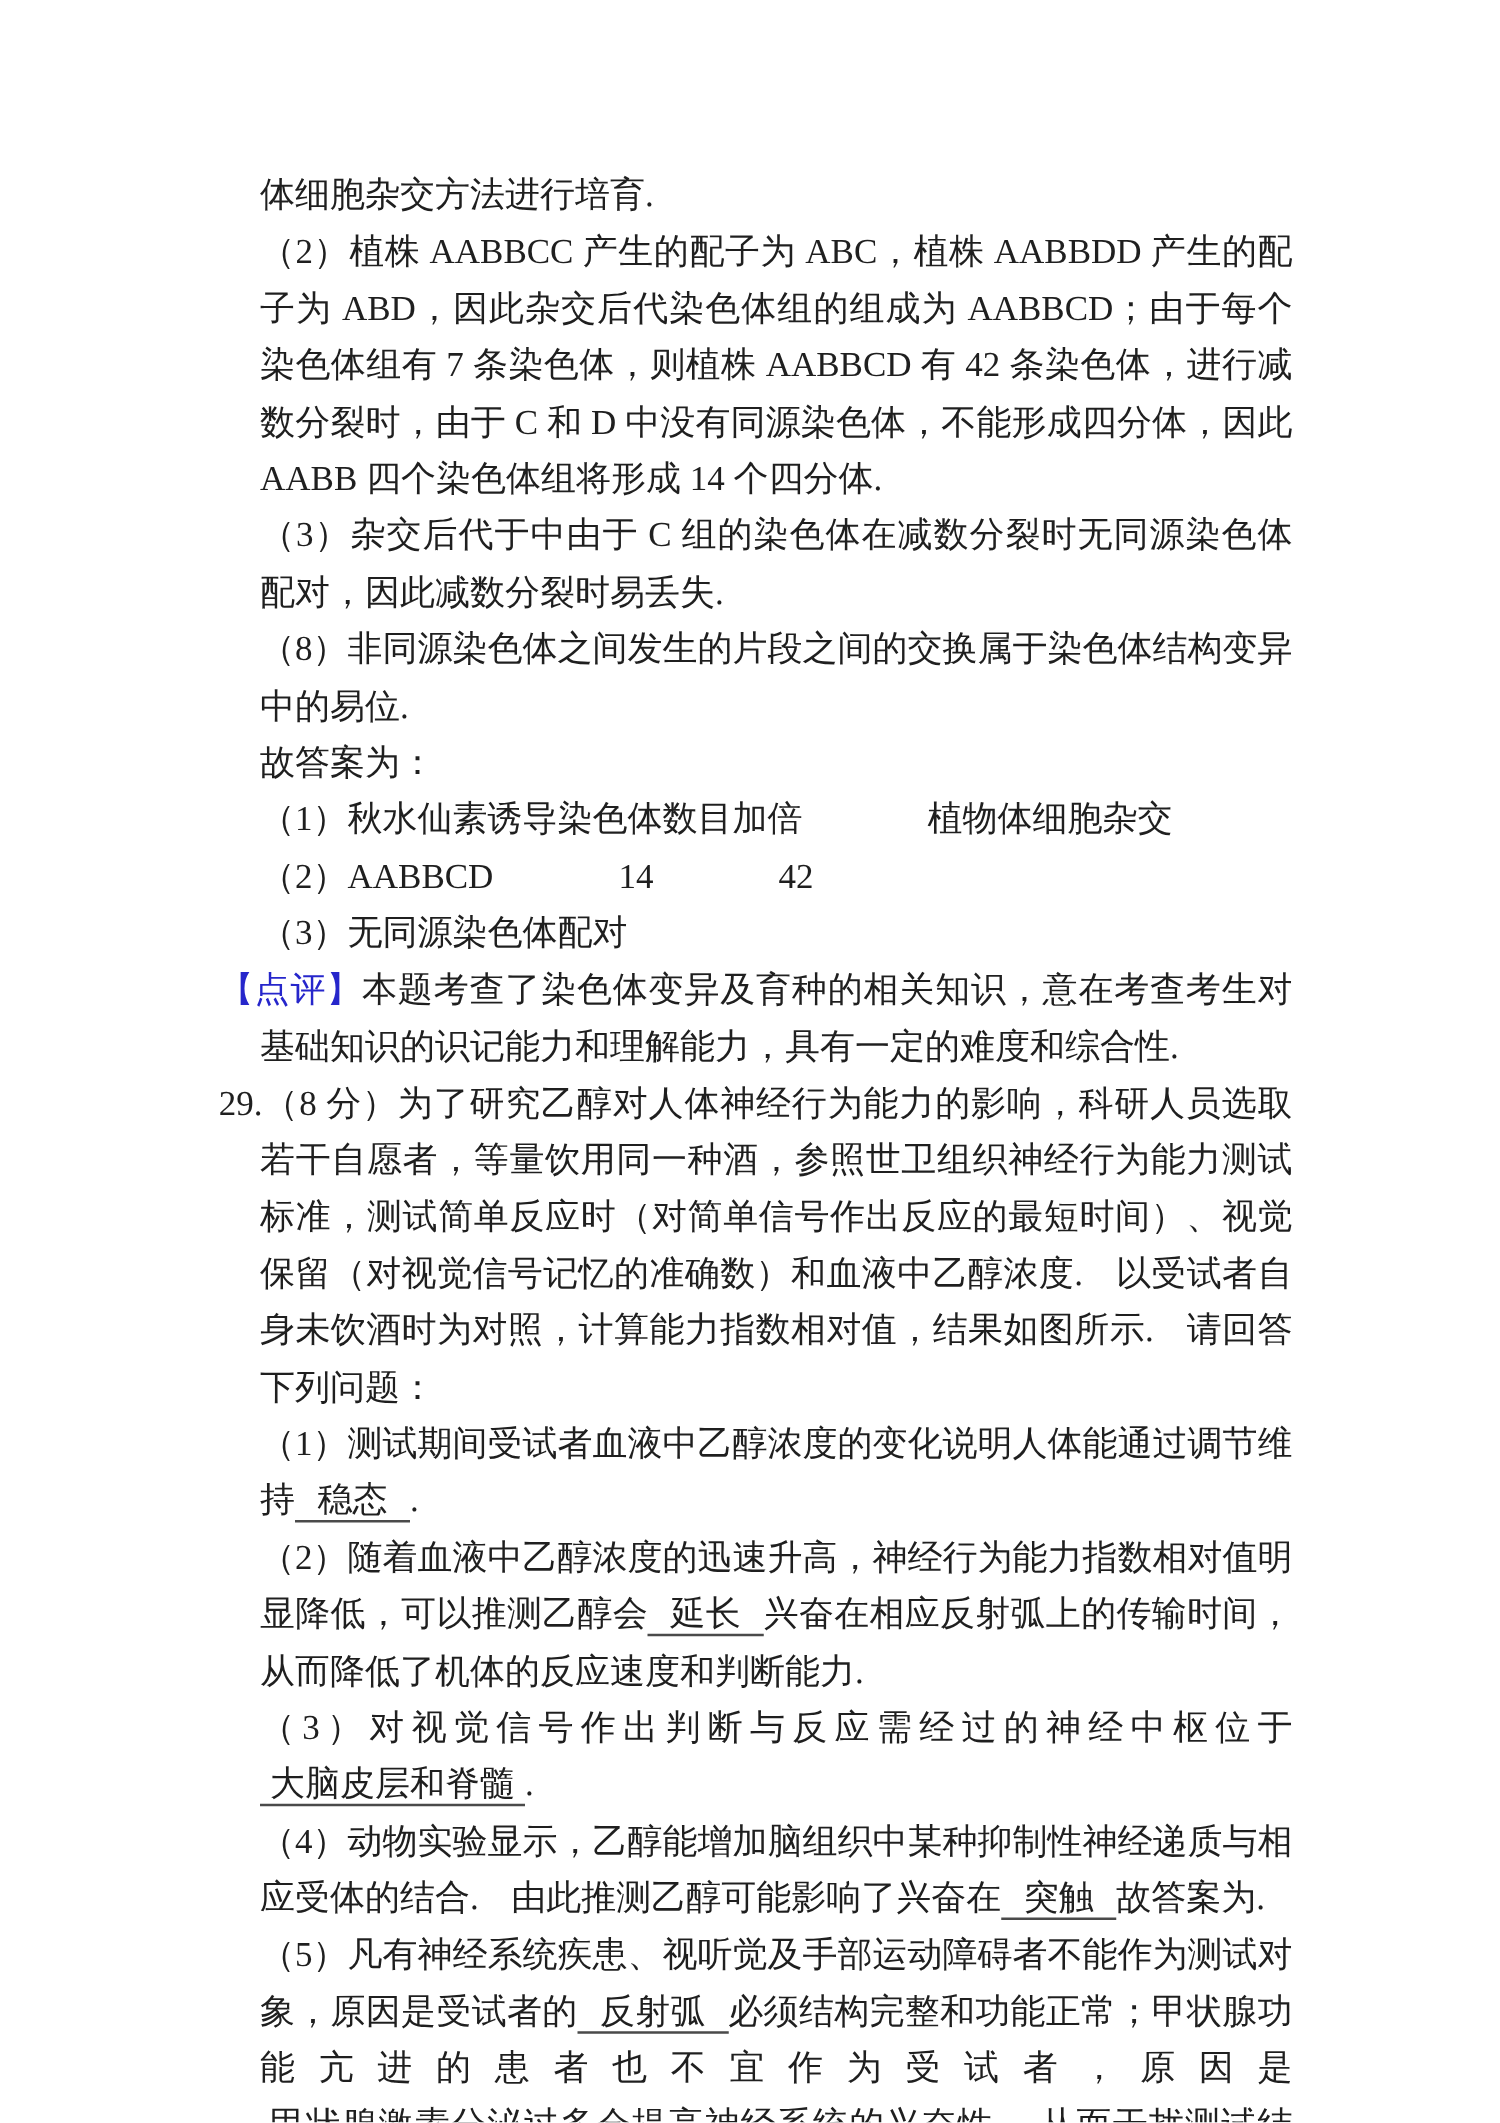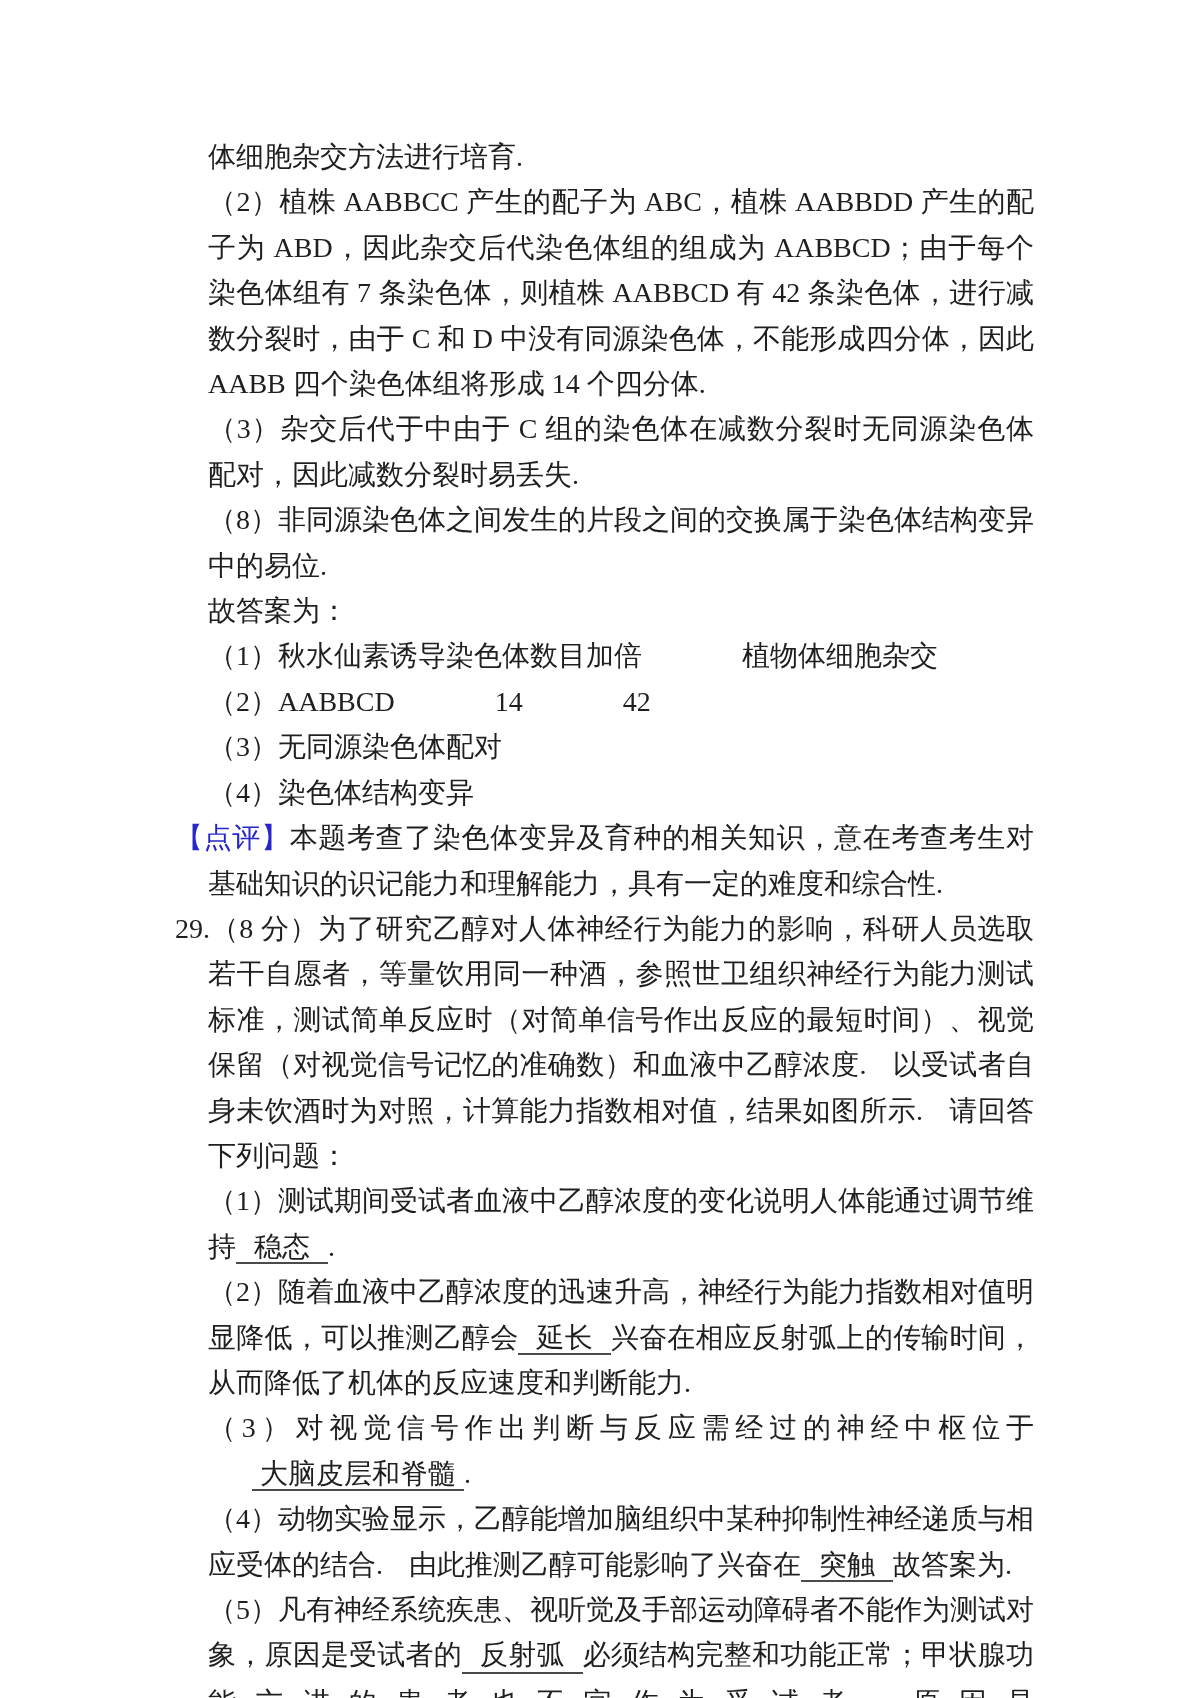--- a/index.html
+++ b/index.html
@@ -56,22 +56,21 @@
 <div class="page">
   <div class="content">
       <p><span class="seg seg-text">体细胞杂交方法进行培育.</span></p>
       <p><span class="seg seg-text">（2）植株 AABBCC 产生的配子为 ABC，植株 AABBDD 产生的配子为 ABD，因此杂交后代染色体组的组成为 AABBCD；由于每个染色体组有 7 条染色体，则植株 AABBCD 有 42 条染色体，进行减数分裂时，由于 C 和 D 中没有同源染色体，不能形成四分体，因此 AABB 四个染色体组将形成 14 个四分体.</span></p>
       <p><span class="seg seg-text">（3）杂交后代于中由于 C 组的染色体在减数分裂时无同源染色体配对，因此减数分裂时易丢失.</span></p>
       <p><span class="seg seg-text">（8）非同源染色体之间发生的片段之间的交换属于染色体结构变异中的易位.</span></p>
       <p><span class="seg seg-text">故答案为：</span></p>
       <p><span class="seg seg-text">（1）秋水仙素诱导染色体数目加倍</span><span class="seg seg-gap"></span><span class="seg seg-text">植物体细胞杂交</span></p>
       <p><span class="seg seg-text">（2）AABBCD</span><span class="seg seg-gap"></span><span class="seg seg-text">14</span><span class="seg seg-gap"></span><span class="seg seg-text">42</span></p>
       <p><span class="seg seg-text">（3）无同源染色体配对</span></p>
-      <p><span class="seg seg-text">（4）染色体结构变异</span></p>
       <p class="hanging"><span class="seg seg-comment">【点评】</span><span class="seg seg-text">本题考查了染色体变异及育种的相关知识，意在考查考生对基础知识的识记能力和理解能力，具有一定的难度和综合性.</span></p>
       <p class="hanging"><span class="seg seg-text">29.（8 分）为了研究乙醇对人体神经行为能力的影响，科研人员选取若干自愿者，等量饮用同一种酒，参照世卫组织神经行为能力测试标准，测试简单反应时（对简单信号作出反应的最短时间）、视觉保留（对视觉信号记忆的准确数）和血液中乙醇浓度.</span><span class="seg seg-pause"></span><span class="seg seg-text">以受试者自身未饮酒时为对照，计算能力指数相对值，结果如图所示.</span><span class="seg seg-pause"></span><span class="seg seg-text">请回答下列问题：</span></p>
       <p><span class="seg seg-text">（1）测试期间受试者血液中乙醇浓度的变化说明人体能通过调节维持</span><span class="seg seg-blank" style="padding: 0px 18px; font-family: Liberation Serif, serif;">稳态</span><span class="seg seg-text">.</span></p>
       <p><span class="seg seg-text">（2）随着血液中乙醇浓度的迅速升高，神经行为能力指数相对值明显降低，可以推测乙醇会</span><span class="seg seg-blank" style="padding: 0px 18px;">延长</span><span class="seg seg-text">兴奋在相应反射弧上的传输时间，从而降低了机体的反应速度和判断能力.</span></p>
-      <p><span class="seg seg-text">（3）对视觉信号作出判断与反应需经过的神经中枢位于</span><span class="seg seg-blank" style="padding: 0px 8px; margin-left: 44px;">大脑皮层和脊髓</span><span class="seg seg-text">.</span></p>
+      <p><span class="seg seg-text">（3）对视觉信号作出判断与反应需经过的神经中枢位于</span><span class="seg seg-blank" style="padding: 0px 8px;">大脑皮层和脊髓</span><span class="seg seg-text">.</span></p>
       <p><span class="seg seg-text">（4）动物实验显示，乙醇能增加脑组织中某种抑制性神经递质与相应受体的结合.</span><span class="seg seg-pause"></span><span class="seg seg-text">由此推测乙醇可能影响了兴奋在</span><span class="seg seg-blank" style="padding: 0px 18px;">突触</span><span class="seg seg-text">故答案为.</span></p>
-      <p><span class="seg seg-text">（5）凡有神经系统疾患、视听觉及手部运动障碍者不能作为测试对象，原因是受试者的</span><span class="seg seg-blank" style="padding: 0px 18px; font-family: Liberation Mono, monospace;">反射弧</span><span class="seg seg-text">必须结构完整和功能正常；甲状腺功能亢进的患者也不宜作为受试者，原因是</span><span class="seg seg-blank" style="padding: 0px 8px;">甲状腺激素分泌过多会提高神经系统的兴奋性</span><span class="seg seg-text">，从而干扰测试结果.</span></p>
+      <p><span class="seg seg-text">（5）凡有神经系统疾患、视听觉及手部运动障碍者不能作为测试对象，原因是受试者的</span><span class="seg seg-blank" style="padding: 0px 18px;">反射弧</span><span class="seg seg-text">必须结构完整和功能正常；甲状腺功能亢进的患者也不宜作为受试者，原因是</span><span class="seg seg-blank" style="padding: 0px 8px;">甲状腺激素分泌过多会提高神经系统的兴奋性</span><span class="seg seg-text">，从而干扰测试结果.</span></p>
     </div>
 </div>
 
 </body></html>

